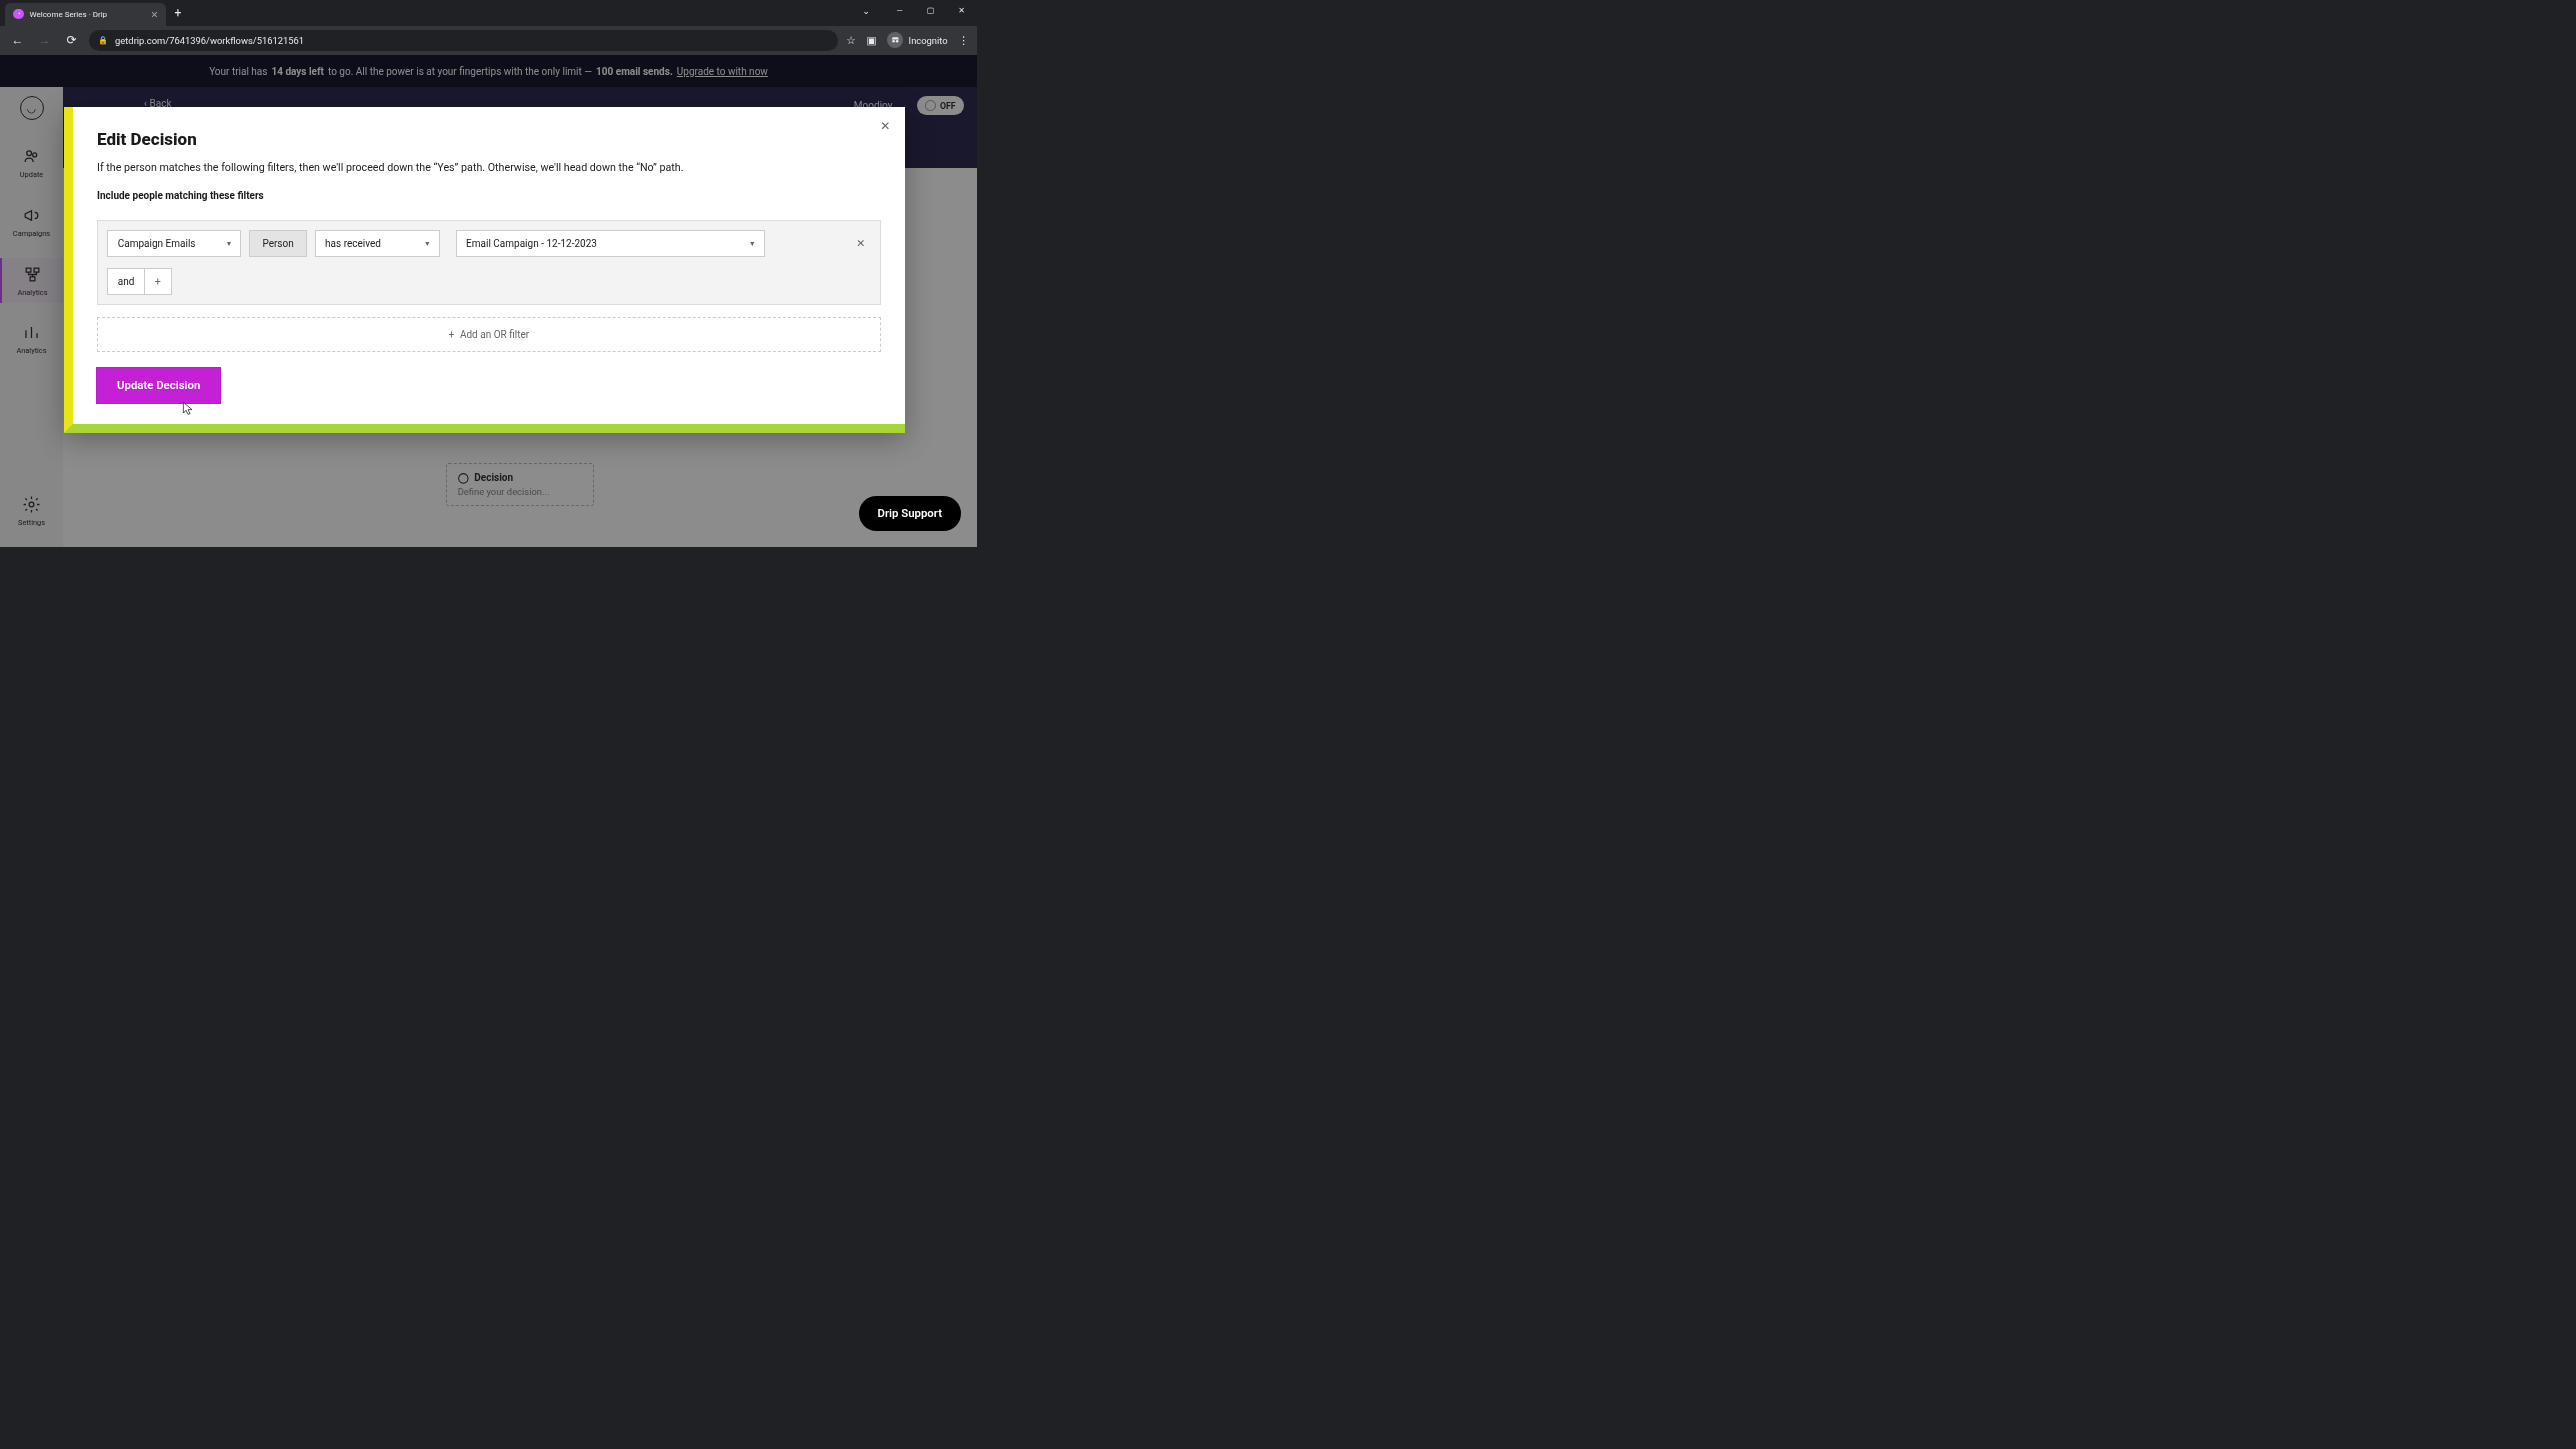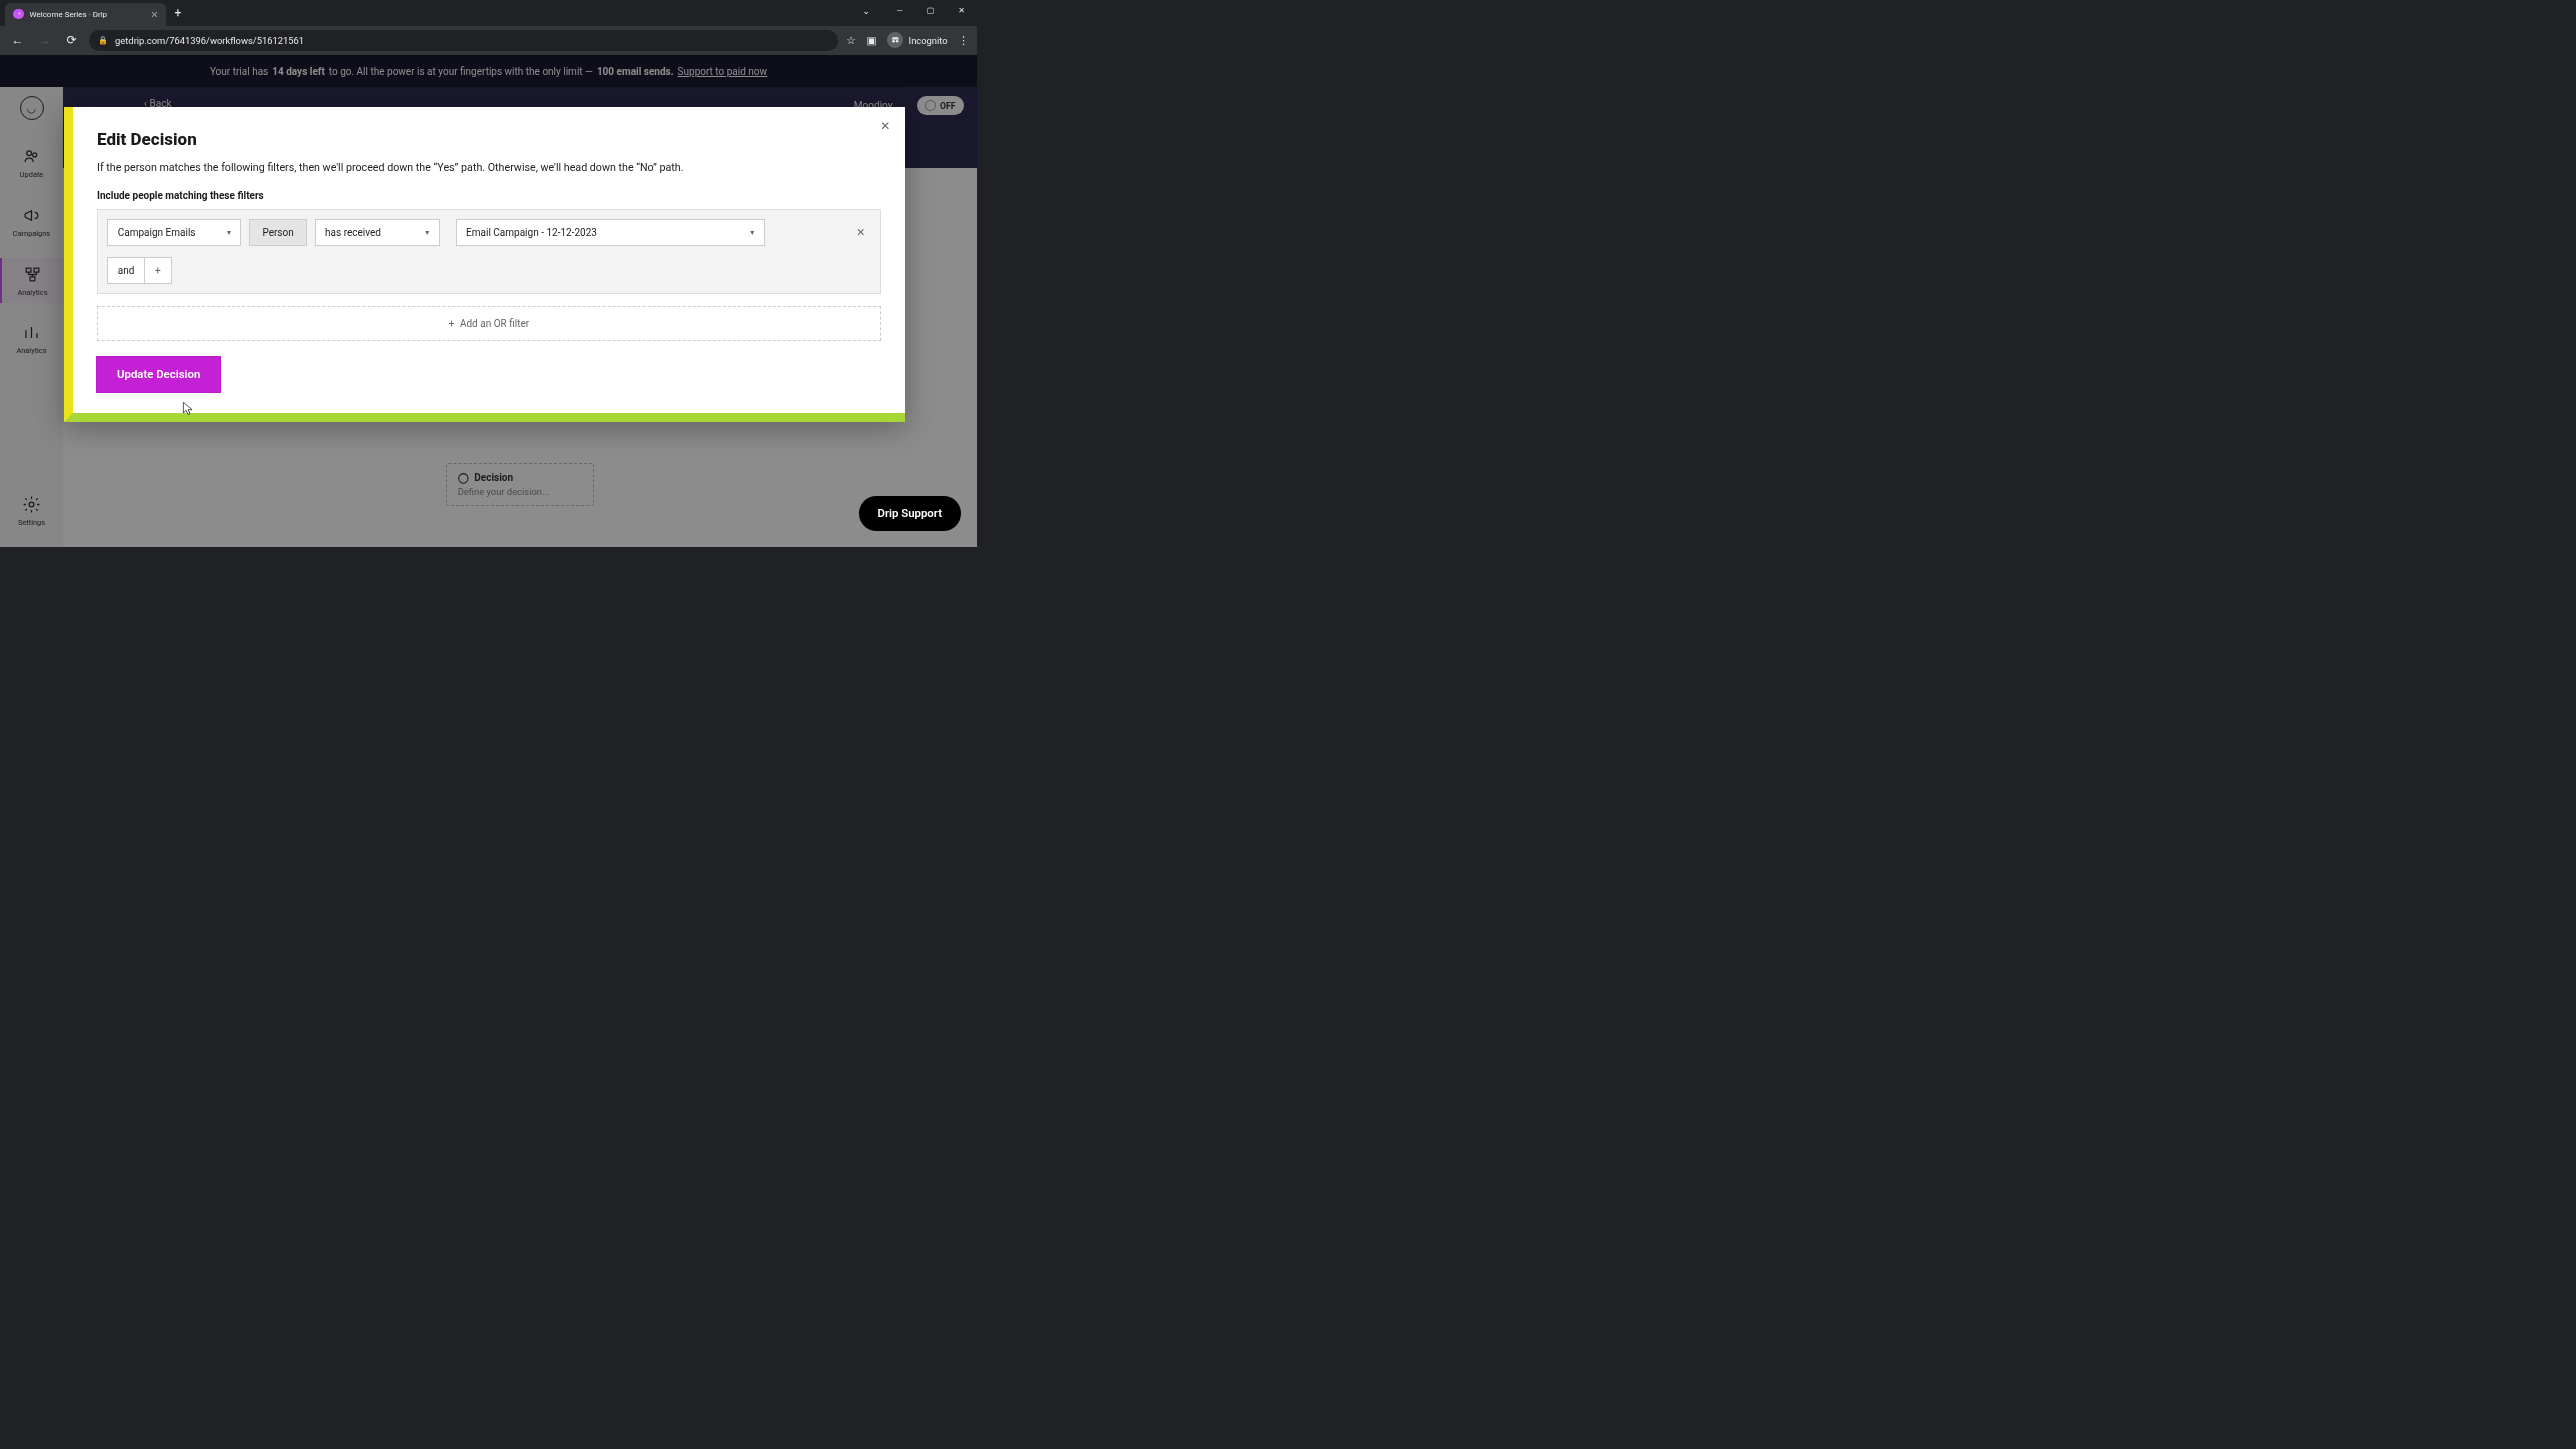--- a/index.html
+++ b/index.html
@@ -47,21 +47,21 @@
 .back-link { position: absolute; left: 81px; top: 10.7px; color: #fff; font-size: 10px; }
 .decision-node { position: absolute; left: 50%; transform: translateX(-50%); top: 376px; width: 148px; border: 0.7px dashed #bbb; border-radius: 2.7px; padding: 8px 10.7px; background: #fff; }
 .decision-title { font-weight: 700; font-size: 10px; color: #333; display: flex; align-items: center; gap: 5.4px; }
 .decision-sub { color: #888; font-size: 9.4px; margin-top: 2.7px; }
 
 
 .modal-wrap { position: absolute; top: 107px; left: 64px; right: 72px; background: #fff; border-left: 9.4px solid #ebe31a; border-bottom: 9.4px solid #a8d636; padding: 21.5px 24px 21.5px 24px; z-index: 50; box-shadow: 0 6.7px 27px rgba(0,0,0,0.3); }
 .modal-close { position: absolute; top: 12px; right: 14.8px; font-size: 12px; color: #666; cursor: pointer; }
 .modal-title { font-size: 17px; font-weight: 800; color: #1a1a1a; margin-bottom: 12px; }
 .modal-desc { font-size: 10.7px; color: #222; margin-bottom: 16px; }
-.filter-label { font-size: 10px; font-weight: 700; color: #1a1a1a; margin-bottom: 8px; }
+.filter-label { font-size: 10px; font-weight: 700; color: #1a1a1a; margin-bottom: 19px; }
 .filter-box { border: 0.7px solid #ddd; background: #f3f3f3; padding: 9.4px; margin-bottom: 12px; }
 .filter-row { display: flex; align-items: center; gap: 8px; margin-bottom: 10.7px; }
 .dropdown { background: #fff; border: 0.7px solid #ccc; height: 27px; display: flex; align-items: center; justify-content: space-between; padding: 0 9.4px; font-size: 10px; color: #222; cursor: pointer; }
 .dd-chevron { font-size: 8px; color: #666; }
 .person-badge { background: #e4e4e4; border: 0.7px solid #ccc; height: 27px; display: flex; align-items: center; padding: 0 12px; font-size: 10px; color: #222; }
 .filter-remove { margin-left: auto; font-size: 10.7px; color: #666; cursor: pointer; padding: 0 5.4px; }
 .and-row { display: flex; align-items: center; }
 .and-badge { background: #fff; border: 0.7px solid #ccc; height: 27px; display: flex; align-items: center; padding: 0 9.4px; font-size: 10px; color: #222; }
 .and-plus { background: #fff; border: 0.7px solid #ccc; border-left: none; height: 27px; width: 27px; display: flex; align-items: center; justify-content: center; font-size: 10.7px; color: #666; cursor: pointer; }
 .or-box { border: 0.7px dashed #ccc; height: 35px; display: flex; align-items: center; justify-content: center; gap: 5.4px; color: #666; font-size: 10px; cursor: pointer; margin-bottom: 16px; }
@@ -115,21 +115,21 @@
     <span class="addr-icon">⋮</span>
   </div>
 </div>
 
 <div class="app-bg">
   <div class="trial-bar">
     <span>Your trial has </span>
     <span class="trial-bold">14 days left</span>
     <span> to go. All the power is at your fingertips with the only limit — </span>
     <span class="trial-bold">100 email sends.</span>
-    <span class="trial-link"> Support to paid now</span>
+    <span class="trial-link"> Upgrade to with now</span>
   </div>
   <div class="sidebar">
     <div class="sidebar-logo">◡</div>
     <div class="sidebar-item">
       <svg class="sidebar-icon" viewBox="0 0 24 24" fill="none" stroke="#333" stroke-width="1.6">
           <circle cx="9" cy="8" r="3"></circle>
           <circle cx="16" cy="10" r="2.5"></circle>
           <path d="M4 19c0-3 2-5 5-5s5 2 5 5"></path>
         </svg>
       <span class="sidebar-label">Update</span>

